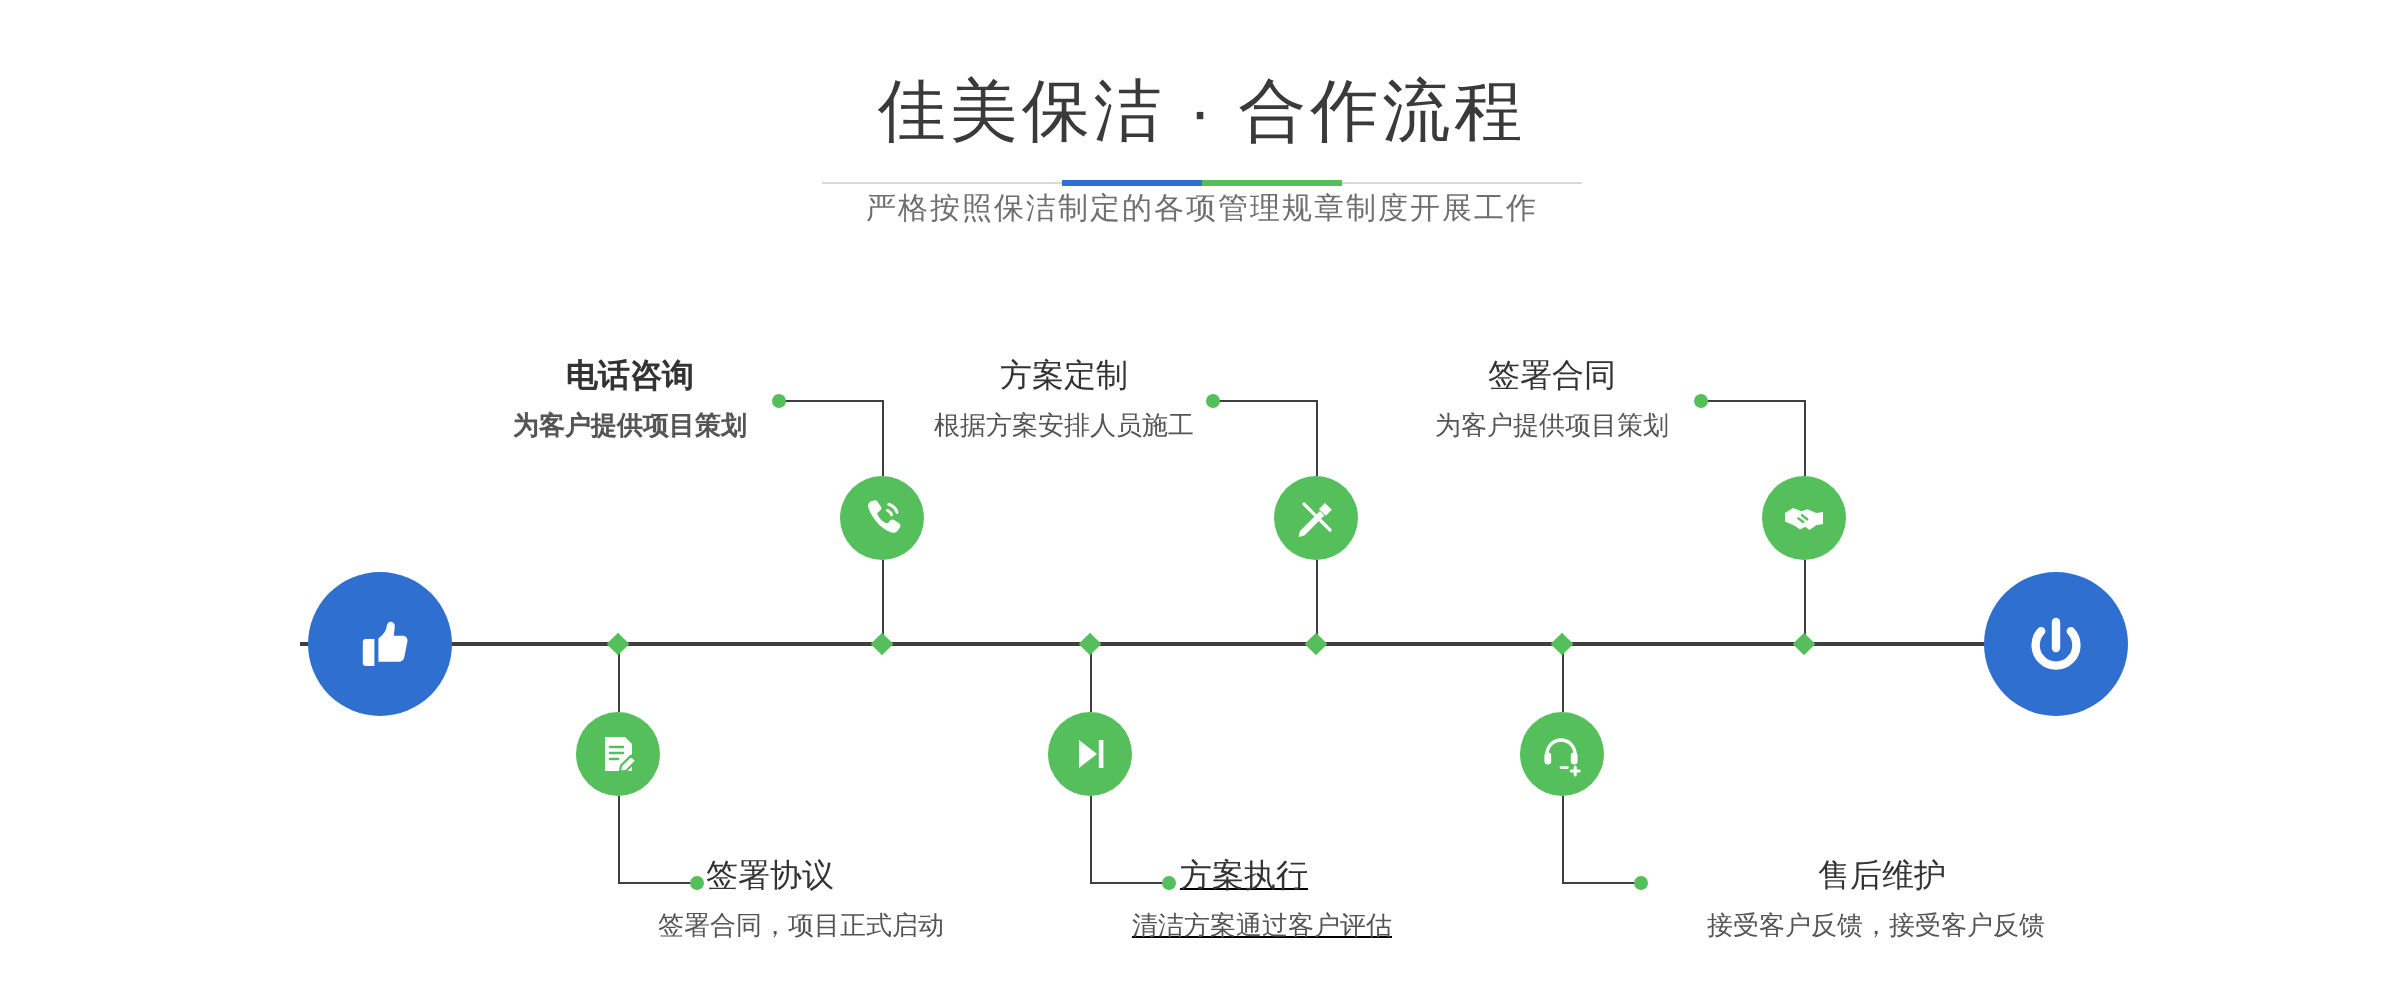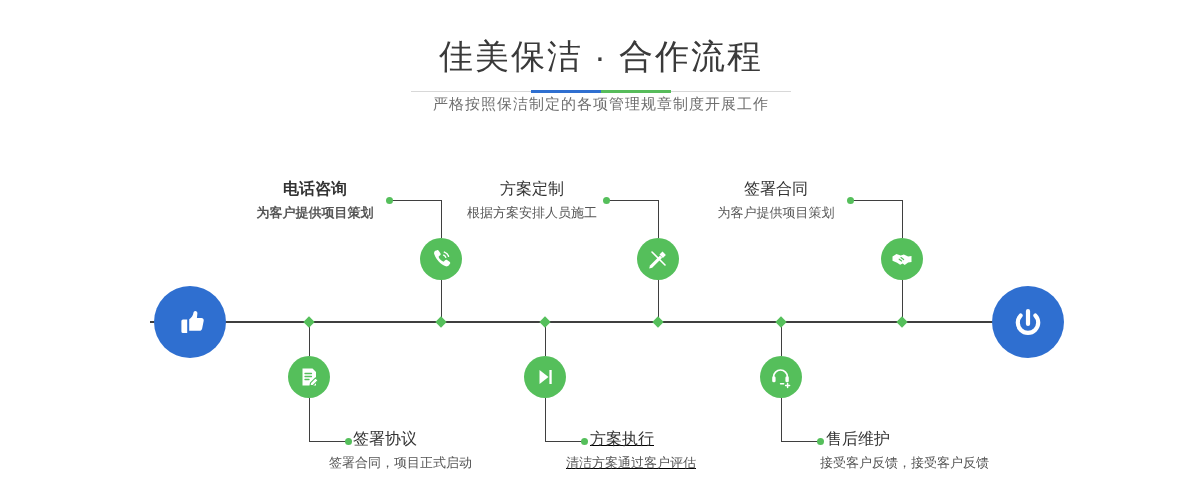--- a/index.html
+++ b/index.html
@@ -301,19 +301,19 @@
           <path d="M11.5 18.8 h3.2" stroke="#ffffff" stroke-width="1.4" stroke-linecap="round"></path>
           <path d="M18.6 18.5 v4 M16.6 20.5 h4" stroke="#ffffff" stroke-width="1.5" stroke-linecap="round"></path>
         </svg>
       </span>
     </div>
     <div class="stem" style="left:781px; top:172px; height:34px;"></div>
     <div class="stem" style="left:781px; top:248px; height:43px;"></div>
     <div class="stem-h" style="left:781px; top:291px; width:40px;"></div>
     <div class="dot-round" style="left:817px; top:288px;"></div>
     <div class="dot" style="left:777px; top:168px;"></div>
-    <div class="label-bottom" style="left:826px; top:278px; width:230px; text-align:left;">
+    <div class="label-bottom" style="left:826px; top:278px; width:230px; text-align:center;">
       <div class="label-title">售后维护</div>
       <div class="label-desc" style="margin-left:-6px;">接受客户反馈，接受客户反馈</div>
     </div>
 
   </div>
 </div>
 
 </body></html>

